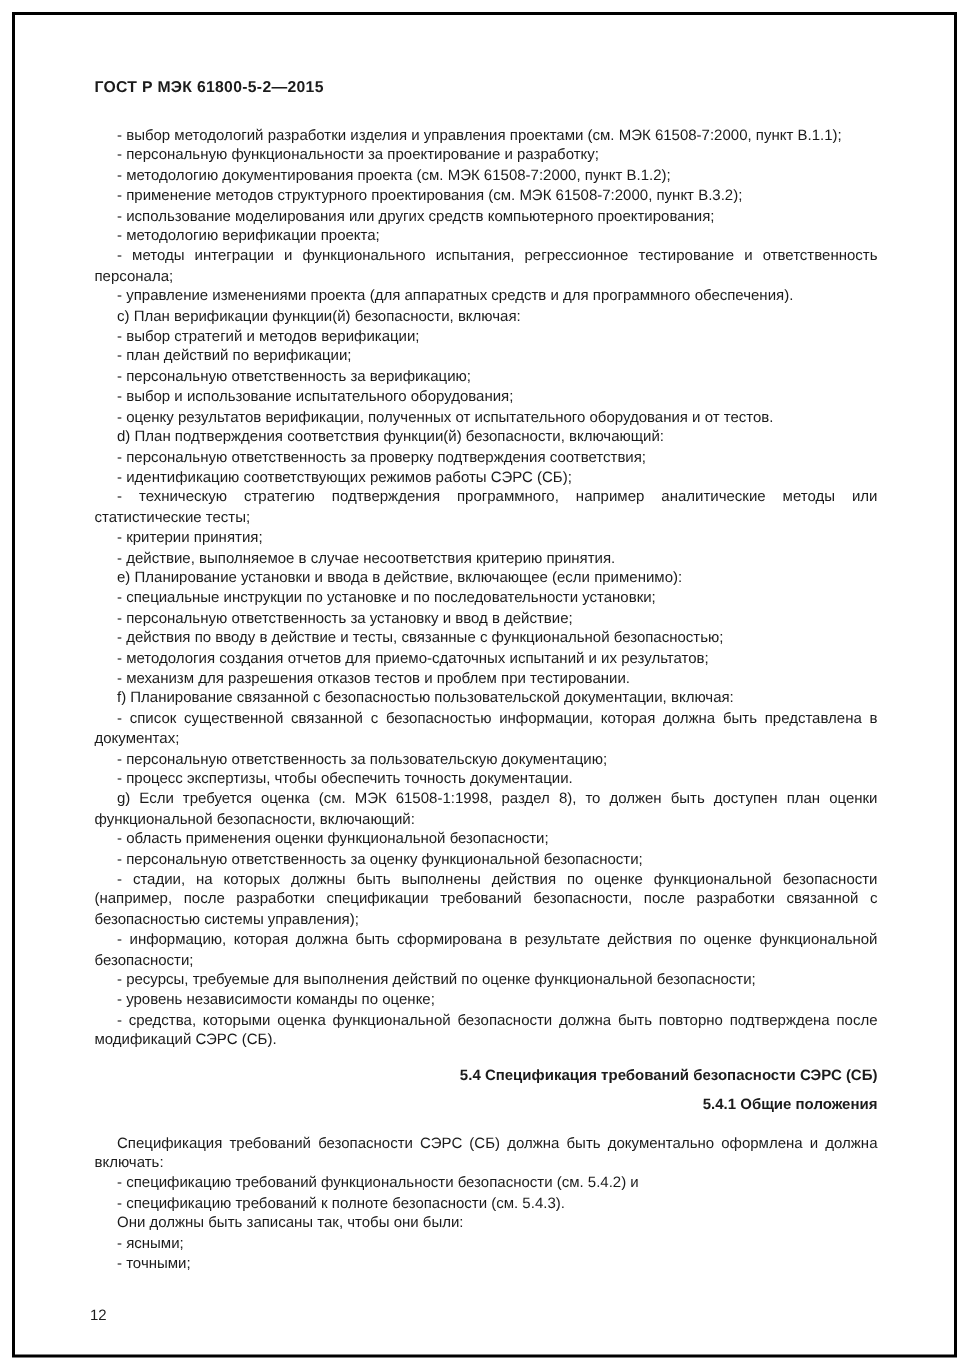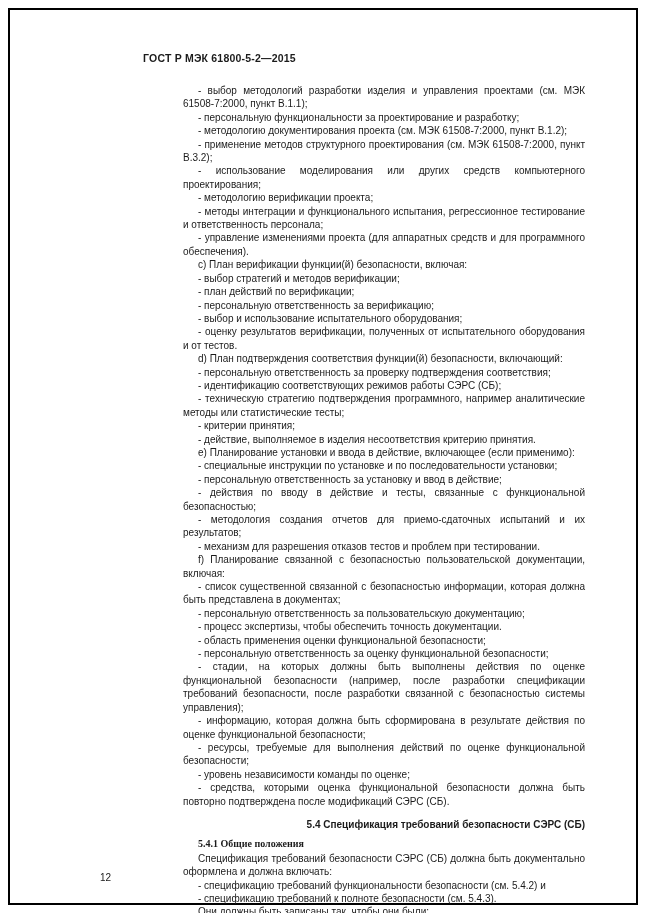--- a/index.html
+++ b/index.html
@@ -1,15 +1,15 @@
 <!DOCTYPE html>
 <html lang="ru"><head>
 <meta charset="utf-8">
 <style>
-  * { box-sizing: border-box; padding-left: 40px; }
+  * { box-sizing: border-box; }
   html, body {
     margin: 0;
     padding: 0;
     background: #ffffff;
   }
   .page {
     position: relative;
     width: 646px;
     height: 913px;
     background: #ffffff;
@@ -46,23 +46,22 @@
     margin: 0;
   }
   .para.h2 {
     font-weight: bold;
     text-align: right;
     margin-top: 10px;
     margin-bottom: 6px;
   }
   .para.h3 {
     font-weight: bold;
-    text-align: left;
-    margin-bottom: 1px;
-    font-family: Liberation Serif, serif;
+    text-align: right;
+    margin-bottom: 12px;
   }
   .page-number {
     position: absolute;
     left: 60px;
     bottom: 30px;
     font-size: 10px;
   }
 </style>
 </head>
 <body>
@@ -84,31 +83,32 @@
         <div class="para li">- выбор стратегий и методов верификации;</div>
         <div class="para li">- план действий по верификации;</div>
         <div class="para li">- персональную ответственность за верификацию;</div>
         <div class="para li">- выбор и использование испытательного оборудования;</div>
         <div class="para li">- оценку результатов верификации, полученных от испытательного оборудования и от тестов.</div>
         <div class="para p">d) План подтверждения соответствия функции(й) безопасности, включающий:</div>
         <div class="para li">- персональную ответственность за проверку подтверждения соответствия;</div>
         <div class="para li">- идентификацию соответствующих режимов работы СЭРС (СБ);</div>
         <div class="para li">- техническую стратегию подтверждения программного, например аналитические методы или статистические тесты;</div>
         <div class="para li">- критерии принятия;</div>
-        <div class="para li">- действие, выполняемое в изделия несоответствия критерию принятия.</div>
+        <div class="para li">- действие, выполняемое в случае несоответствия критерию принятия.</div>
         <div class="para p">e) Планирование установки и ввода в действие, включающее (если применимо):</div>
         <div class="para li">- специальные инструкции по установке и по последовательности установки;</div>
         <div class="para li">- персональную ответственность за установку и ввод в действие;</div>
         <div class="para li">- действия по вводу в действие и тесты, связанные с функциональной безопасностью;</div>
         <div class="para li">- методология создания отчетов для приемо-сдаточных испытаний и их результатов;</div>
         <div class="para li">- механизм для разрешения отказов тестов и проблем при тестировании.</div>
         <div class="para p">f) Планирование связанной с безопасностью пользовательской документации, включая:</div>
         <div class="para li">- список существенной связанной с безопасностью информации, которая должна быть представлена в документах;</div>
         <div class="para li">- персональную ответственность за пользовательскую документацию;</div>
         <div class="para li">- процесс экспертизы, чтобы обеспечить точность документации.</div>
+        <div class="para p">g) Если требуется оценка (см. МЭК 61508-1:1998, раздел 8), то должен быть доступен план оценки функциональной безопасности, включающий:</div>
         <div class="para li">- область применения оценки функциональной безопасности;</div>
         <div class="para li">- персональную ответственность за оценку функциональной безопасности;</div>
         <div class="para li">- стадии, на которых должны быть выполнены действия по оценке функциональной безопасности (например, после разработки спецификации требований безопасности, после разработки связанной с безопасностью системы управления);</div>
         <div class="para li">- информацию, которая должна быть сформирована в результате действия по оценке функциональной безопасности;</div>
         <div class="para li">- ресурсы, требуемые для выполнения действий по оценке функциональной безопасности;</div>
         <div class="para li">- уровень независимости команды по оценке;</div>
         <div class="para li">- средства, которыми оценка функциональной безопасности должна быть повторно подтверждена после модификаций СЭРС (СБ).</div>
         <div class="para h2">5.4 Спецификация требований безопасности СЭРС (СБ)</div>
         <div class="para h3">5.4.1 Общие положения</div>
         <div class="para p">Спецификация требований безопасности СЭРС (СБ) должна быть документально оформлена и должна включать:</div>

